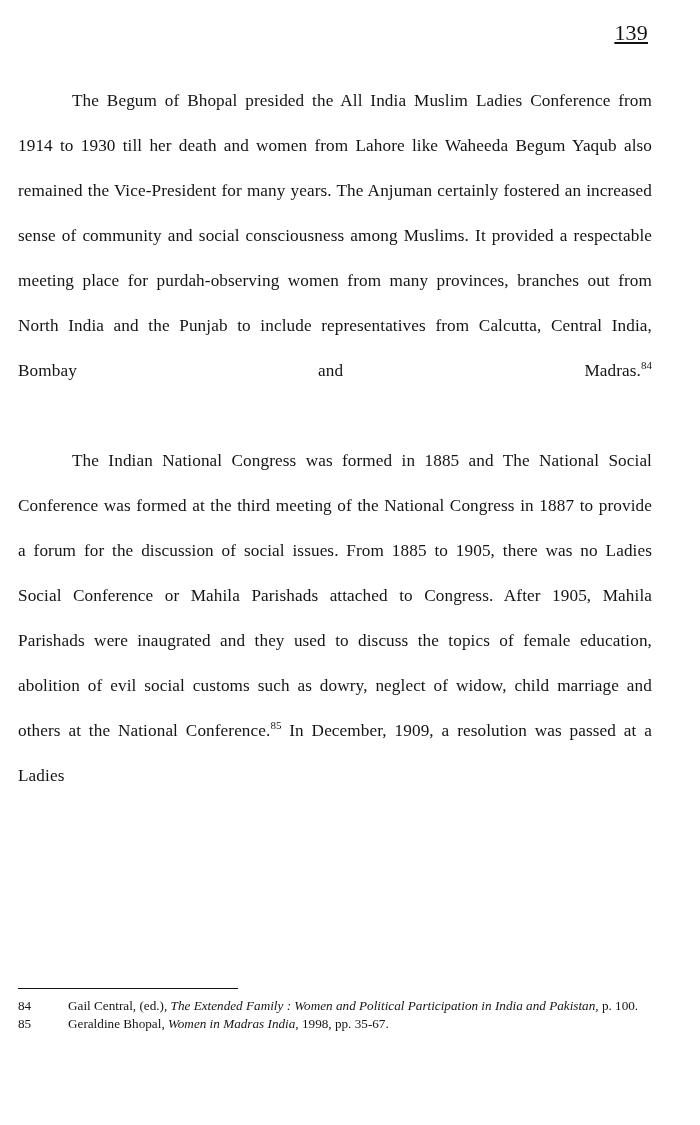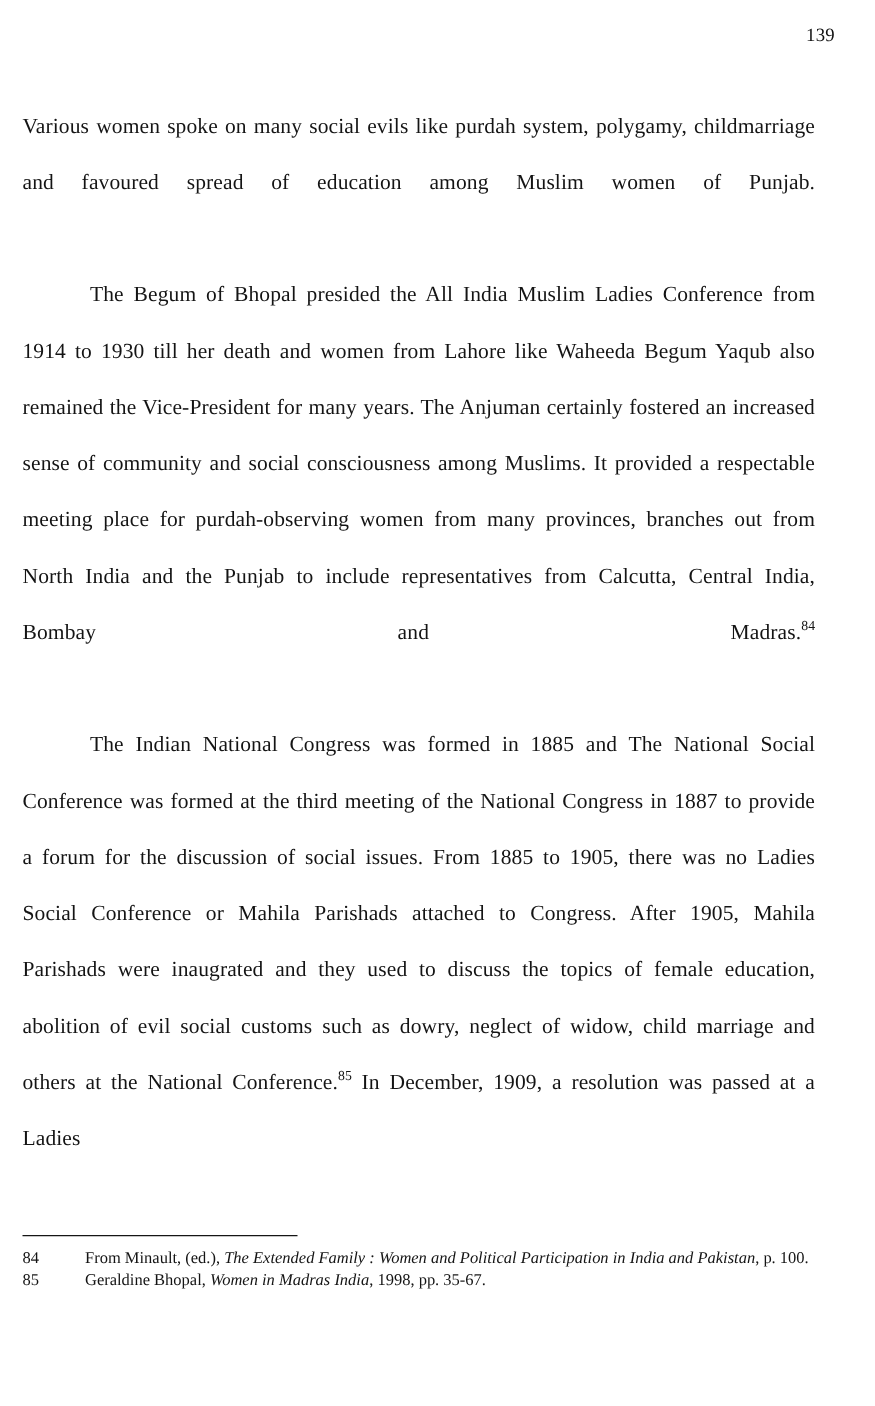--- a/index.html
+++ b/index.html
@@ -20,25 +20,26 @@
     position: absolute;
     top: 0; left: 0;
     width: 700px;
     height: 1125px;
     background: #ffffff;
   }
   
   .page-number {
     position: absolute;
     top: 22px;
-    right: 32px;
-    font-size: 15px;
+    right: 52px;
+    font-size: 22px;
     line-height: 1;
     color: #111;
     letter-spacing: 0.2px;
+    text-decoration: underline;
   }
   
   .body-column {
     position: absolute;
     top: 78px;
     left: 18px;
     width: 634px;
   }
   p.para {
     margin: 0 0 0 0;
@@ -103,41 +104,38 @@
 </style>
 </head>
 <body>
 
 <div class="page">
 
   <div class="page-number">139</div>
 
   <div class="body-column">
 
-    <p class="para">
-      <span>Various women spoke on many social evils like purdah system, polygamy, childmarriage and favoured spread of education among Muslim women of Punjab.</span>
-    </p>
 
     <p class="para indented">
       <span>The Begum of Bhopal presided the All India Muslim Ladies Conference from 1914 to 1930 till her death and women from Lahore like Waheeda Begum Yaqub also remained the Vice-President for many years.  The Anjuman certainly fostered an increased sense of community and social consciousness among Muslims. It provided a respectable meeting place for purdah-observing women from many provinces, branches out from North India and the Punjab to include representatives from Calcutta, Central India, Bombay and Madras.</span><sup class="fn-ref">84</sup><span></span>
     </p>
 
     <p class="para indented">
       <span>The Indian National Congress was formed in 1885 and The National Social Conference was formed at the third meeting of the National Congress in 1887 to provide a forum for the discussion of social issues.   From 1885 to 1905, there was no Ladies Social Conference or Mahila Parishads attached to Congress.   After 1905, Mahila Parishads were inaugrated and they used to discuss the topics of female education, abolition of evil social customs such as dowry, neglect of widow, child marriage and others at the National Conference.</span><sup class="fn-ref">85</sup><span> In December, 1909, a resolution was passed at a Ladies</span>
     </p>
 
   </div>
 
   <div class="footnotes">
 
     <hr class="footnote-rule">
 
     <div class="footnote-item">
       <span class="footnote-num">84</span>
-      <span class="footnote-text"><span>From Minault, (ed.), </span><i>The Extended Family : Women and Political Participation in India and Pakistan</i><span>, p. 100.</span></span>
+      <span class="footnote-text"><span>Gail Central, (ed.), </span><i>The Extended Family : Women and Political Participation in India and Pakistan</i><span>, p. 100.</span></span>
     </div>
 
     <div class="footnote-item">
       <span class="footnote-num">85</span>
       <span class="footnote-text"><span>Geraldine Bhopal, </span><i>Women in Madras India</i><span>, 1998, pp. 35-67.</span></span>
     </div>
 
   </div>
 
 </div>

